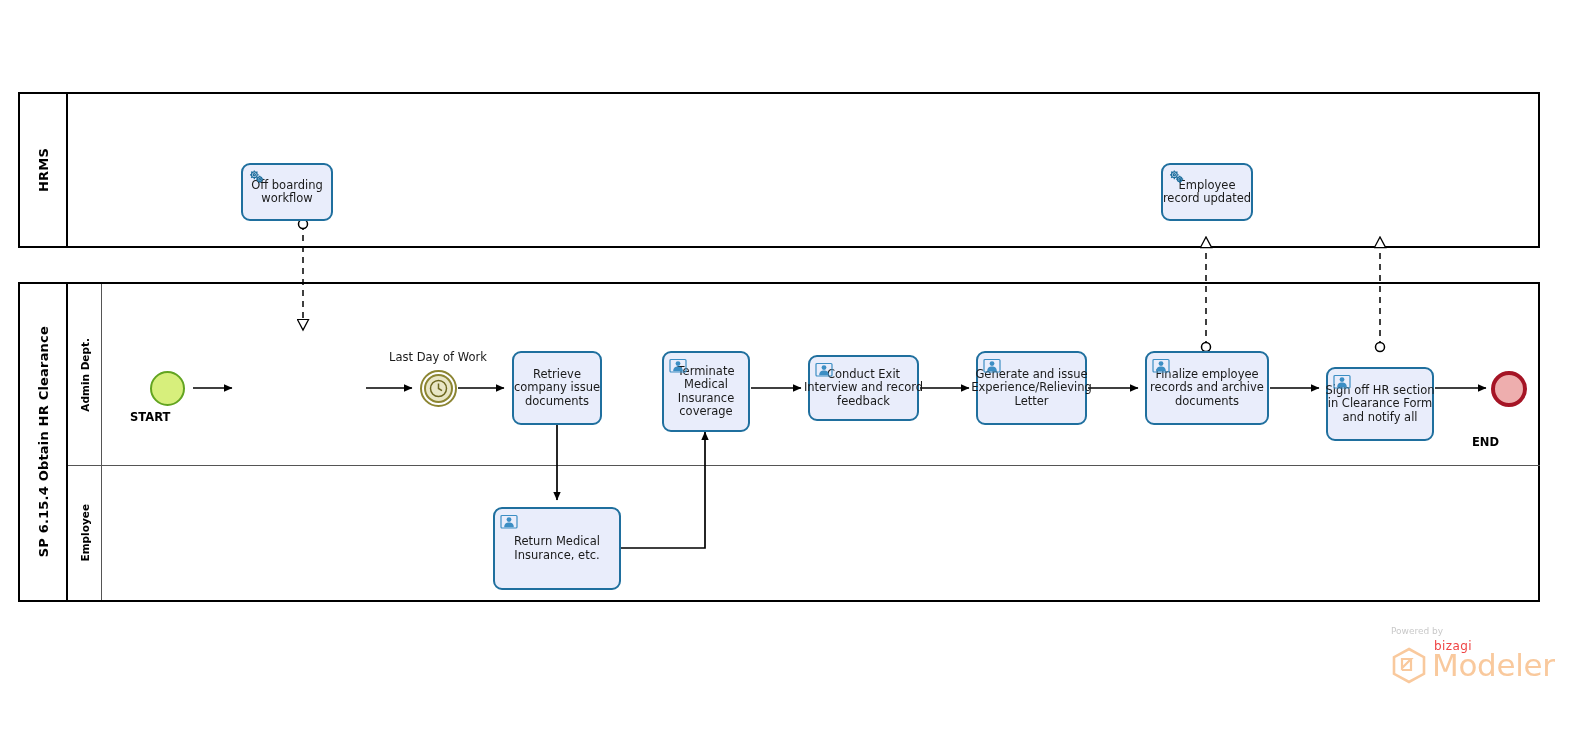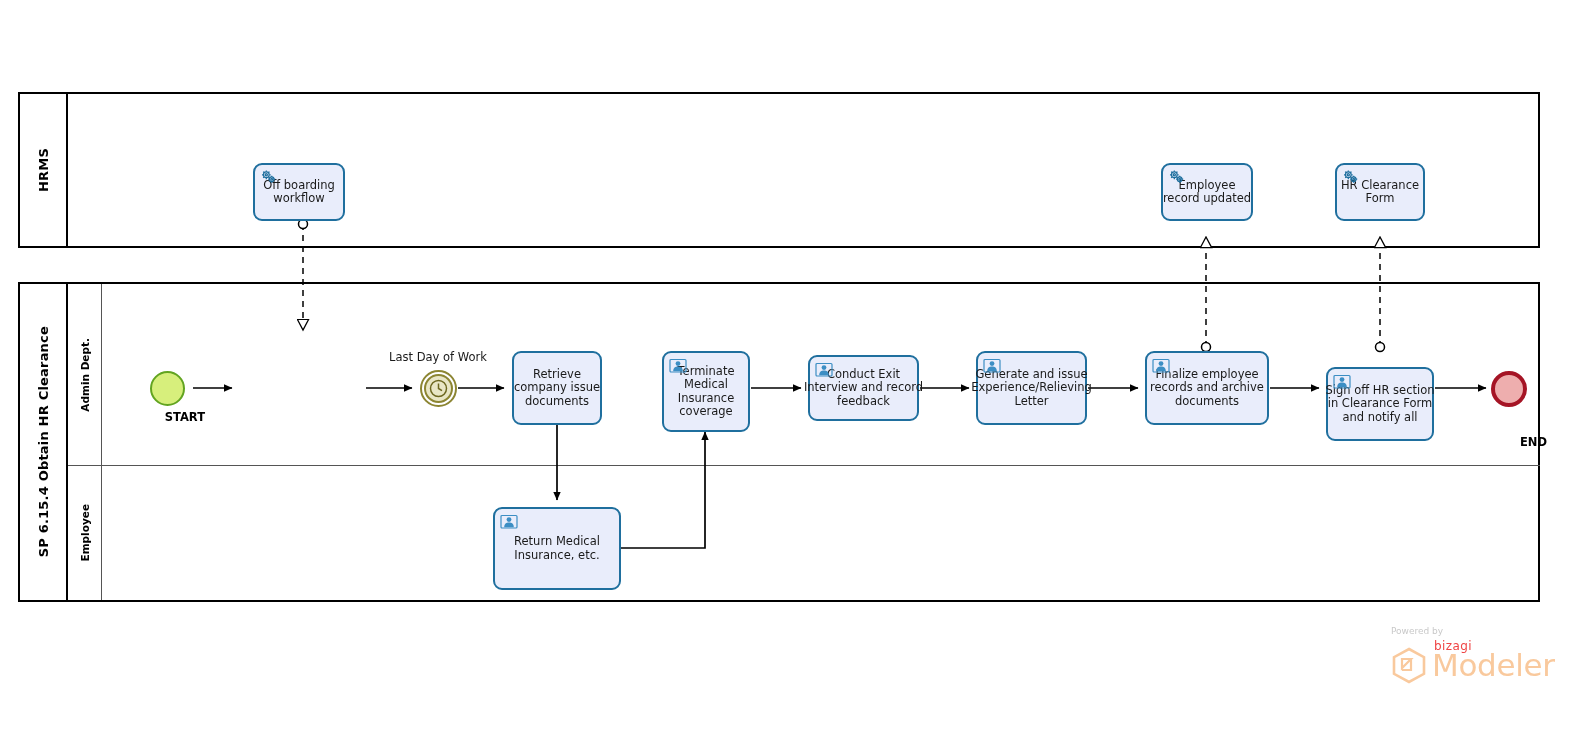--- a/index.html
+++ b/index.html
@@ -132,21 +132,21 @@
     border-radius: 50%;
     background: #e9e6c6;
     border: 2.2px solid #8c8532;
     box-sizing: border-box;
   }
   .event-caption {
     position: absolute;
     font-size: 11.5px;
     font-weight: bold;
     color: #000000;
-    text-align: right;
+    text-align: left;
     white-space: nowrap;
   }
   .flow-caption {
     position: absolute;
     font-size: 11.5px;
     color: #1a1a1a;
     text-align: center;
     white-space: nowrap;
   }
 
@@ -248,21 +248,21 @@
       <line x1="1206" y1="347" x2="1206" y2="237" marker-end="url(#arrow-hollow)"></line>
       <line x1="1380" y1="347" x2="1380" y2="237" marker-end="url(#arrow-hollow)"></line>
     </g>
     <g fill="#ffffff" stroke="#000000" stroke-width="1.5">
       <circle cx="303" cy="224" r="4.5"></circle>
       <circle cx="1206" cy="347" r="4.5"></circle>
       <circle cx="1380" cy="347" r="4.5"></circle>
     </g>
   </svg>
 
-  <div class="task" style="left:253px; top:163px; width:92px; height:58px;">
+  <div class="task" style="left:241px; top:163px; width:92px; height:58px;">
     <svg class="task-icon" viewBox="0 0 20 18">
       <g fill="none" stroke="#1f6f9e" stroke-width="1.4">
         <circle cx="7" cy="6.5" r="3.2"></circle>
         <circle cx="7" cy="6.5" r="1.2"></circle>
         <path d="M7,1.6 L7,3.0 M7,10.0 L7,11.4 M2.1,6.5 L3.5,6.5 M10.5,6.5 L11.9,6.5
                  M3.5,3.0 L4.5,4.0 M9.5,9.0 L10.5,10.0 M10.5,3.0 L9.5,4.0 M4.5,9.0 L3.5,10.0"></path>
         <circle cx="13" cy="11.5" r="2.6"></circle>
         <circle cx="13" cy="11.5" r="1.0"></circle>
         <path d="M13,7.5 L13,8.9 M13,14.1 L13,15.5 M9.0,11.5 L10.4,11.5 M15.6,11.5 L17.0,11.5"></path>
       </g>
@@ -278,34 +278,20 @@
         <path d="M7,1.6 L7,3.0 M7,10.0 L7,11.4 M2.1,6.5 L3.5,6.5 M10.5,6.5 L11.9,6.5
                  M3.5,3.0 L4.5,4.0 M9.5,9.0 L10.5,10.0 M10.5,3.0 L9.5,4.0 M4.5,9.0 L3.5,10.0"></path>
         <circle cx="13" cy="11.5" r="2.6"></circle>
         <circle cx="13" cy="11.5" r="1.0"></circle>
         <path d="M13,7.5 L13,8.9 M13,14.1 L13,15.5 M9.0,11.5 L10.4,11.5 M15.6,11.5 L17.0,11.5"></path>
       </g>
     </svg>
     <span class="task-label">Employee<br>record updated</span>
   </div>
 
-  <div class="task" style="left:1335px; top:163px; width:90px; height:58px;">
-    <svg class="task-icon" viewBox="0 0 20 18">
-      <g fill="none" stroke="#1f6f9e" stroke-width="1.4">
-        <circle cx="7" cy="6.5" r="3.2"></circle>
-        <circle cx="7" cy="6.5" r="1.2"></circle>
-        <path d="M7,1.6 L7,3.0 M7,10.0 L7,11.4 M2.1,6.5 L3.5,6.5 M10.5,6.5 L11.9,6.5
-                 M3.5,3.0 L4.5,4.0 M9.5,9.0 L10.5,10.0 M10.5,3.0 L9.5,4.0 M4.5,9.0 L3.5,10.0"></path>
-        <circle cx="13" cy="11.5" r="2.6"></circle>
-        <circle cx="13" cy="11.5" r="1.0"></circle>
-        <path d="M13,7.5 L13,8.9 M13,14.1 L13,15.5 M9.0,11.5 L10.4,11.5 M15.6,11.5 L17.0,11.5"></path>
-      </g>
-    </svg>
-    <span class="task-label">HR Clearance<br>Form</span>
-  </div>
 
   <div class="event event-start" style="left:150px; top:371px; width:35px; height:35px;"></div>
   <div class="event-caption" style="left:130px; top:410px; width:75px;">START</div>
 
 
   <div style="position:absolute; left:420px; top:370px; width:37px; height:37px;">
     <div class="event-timer-outer" style="left:0; top:0; width:37px; height:37px;"></div>
     <div class="event-timer-inner" style="left:4px; top:4px; width:29px; height:29px;"></div>
     <svg style="position:absolute; left:9px; top:9px; width:19px; height:19px;" viewBox="0 0 19 19">
       <circle cx="9.5" cy="9.5" r="8" fill="none" stroke="#6d6720" stroke-width="1.5"></circle>

